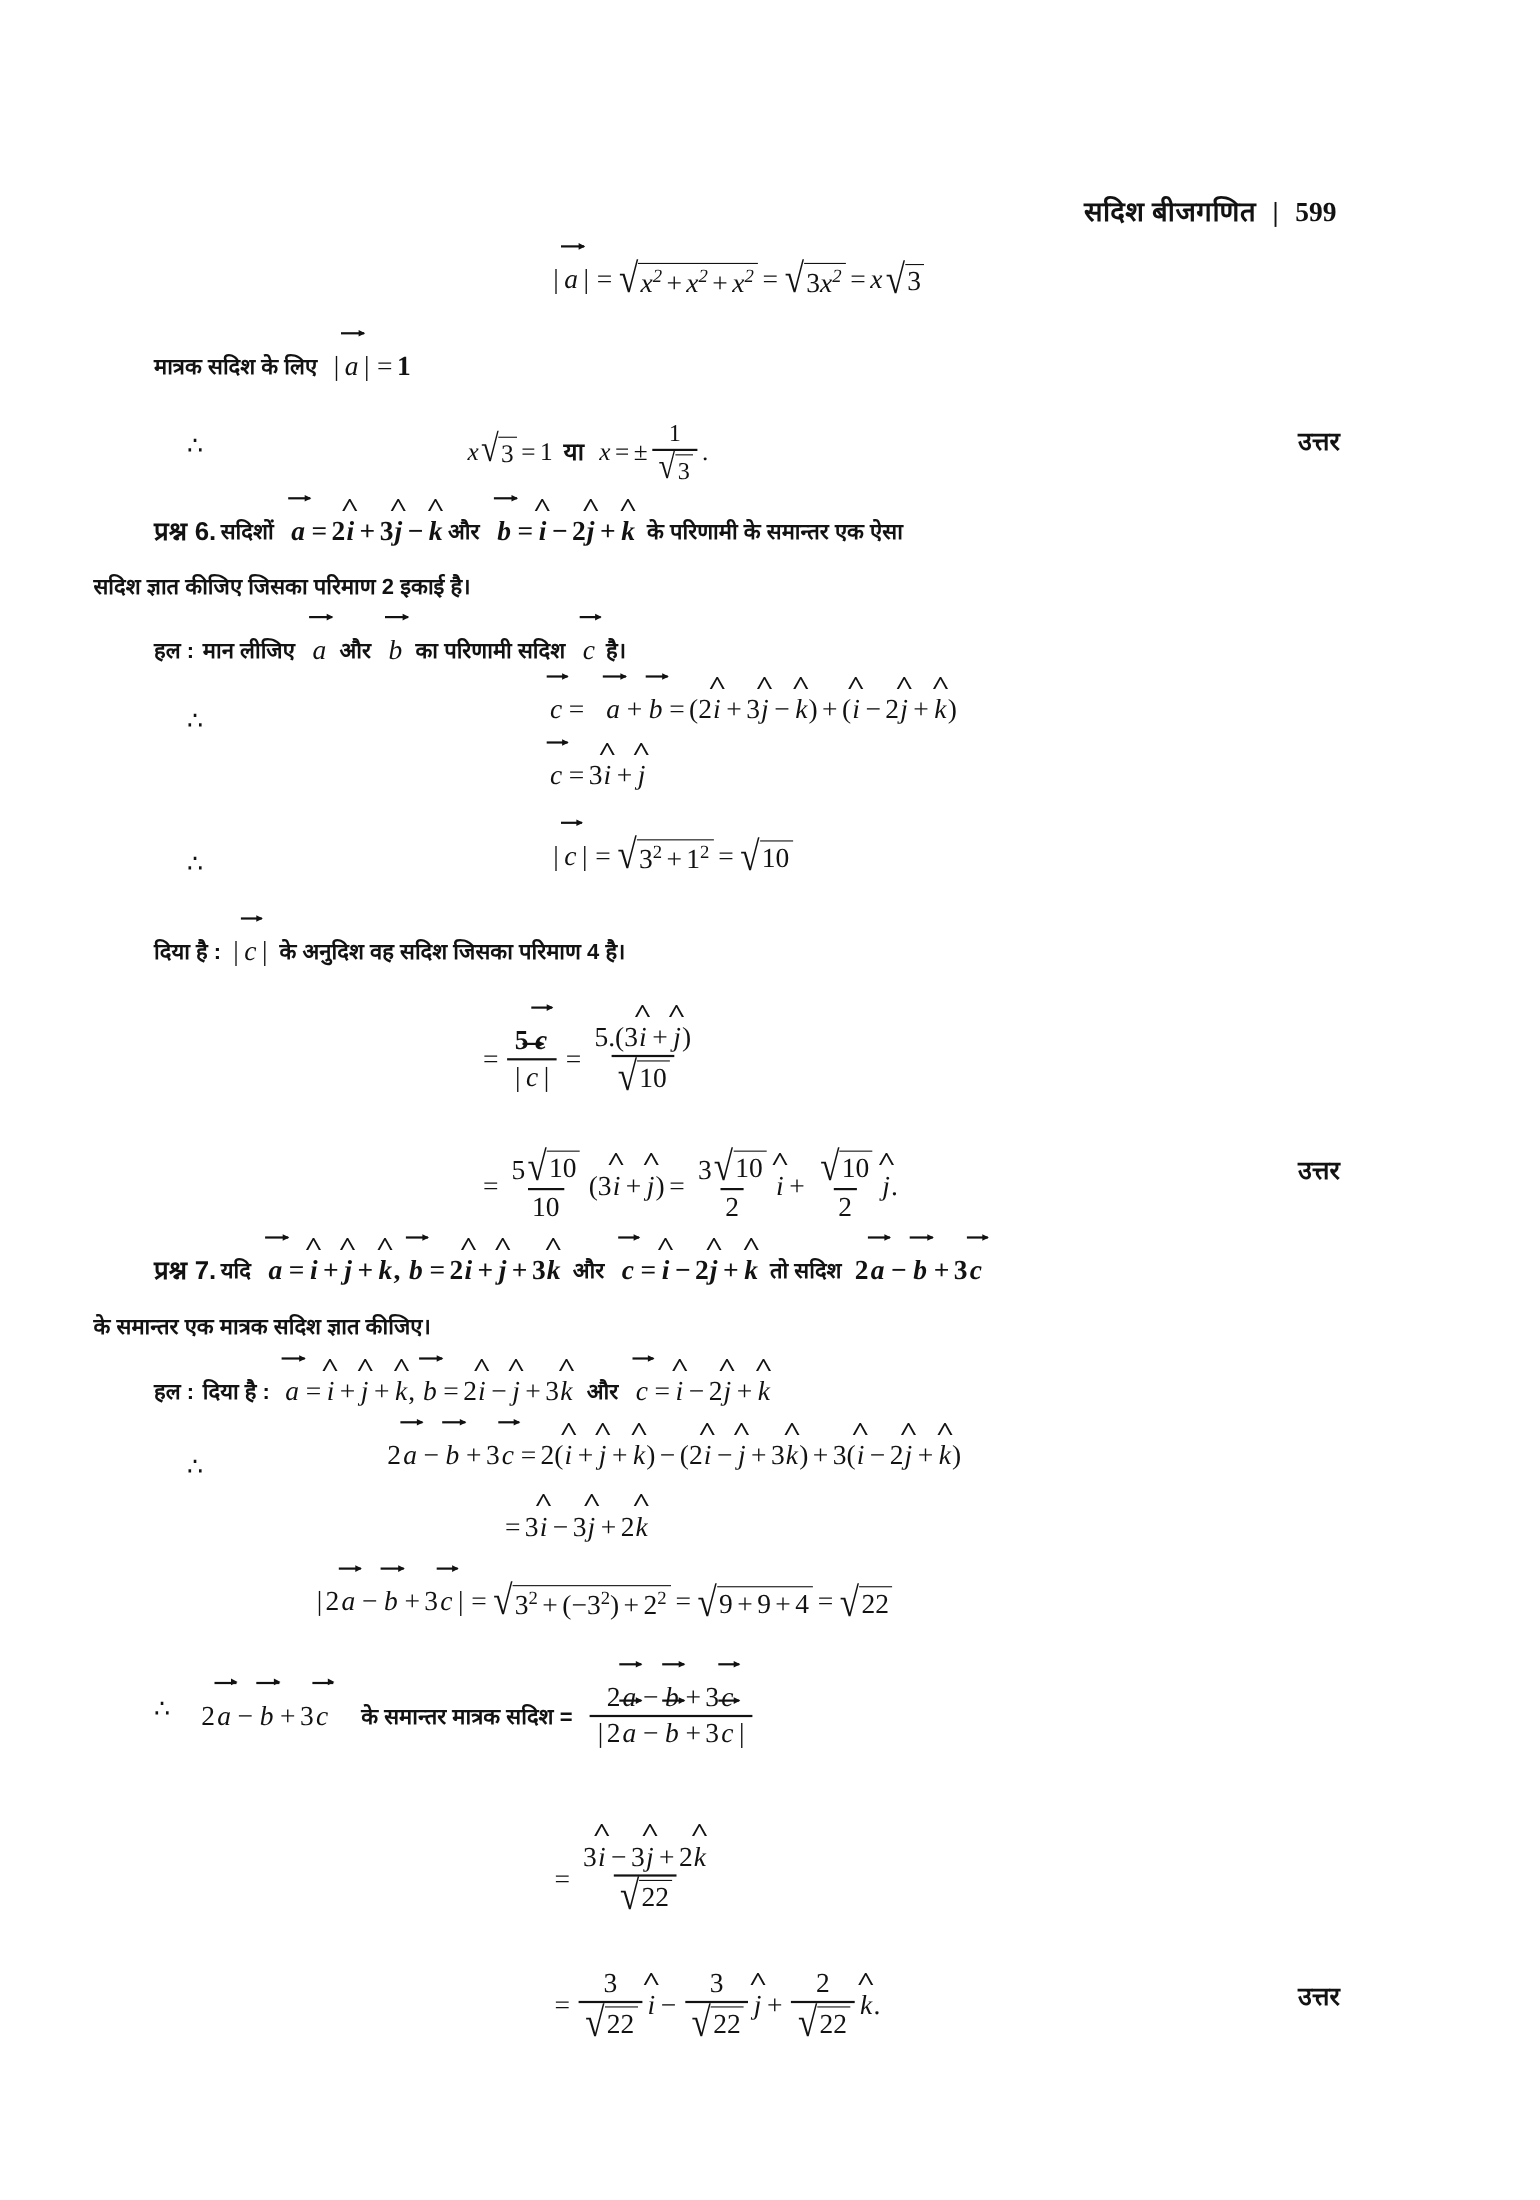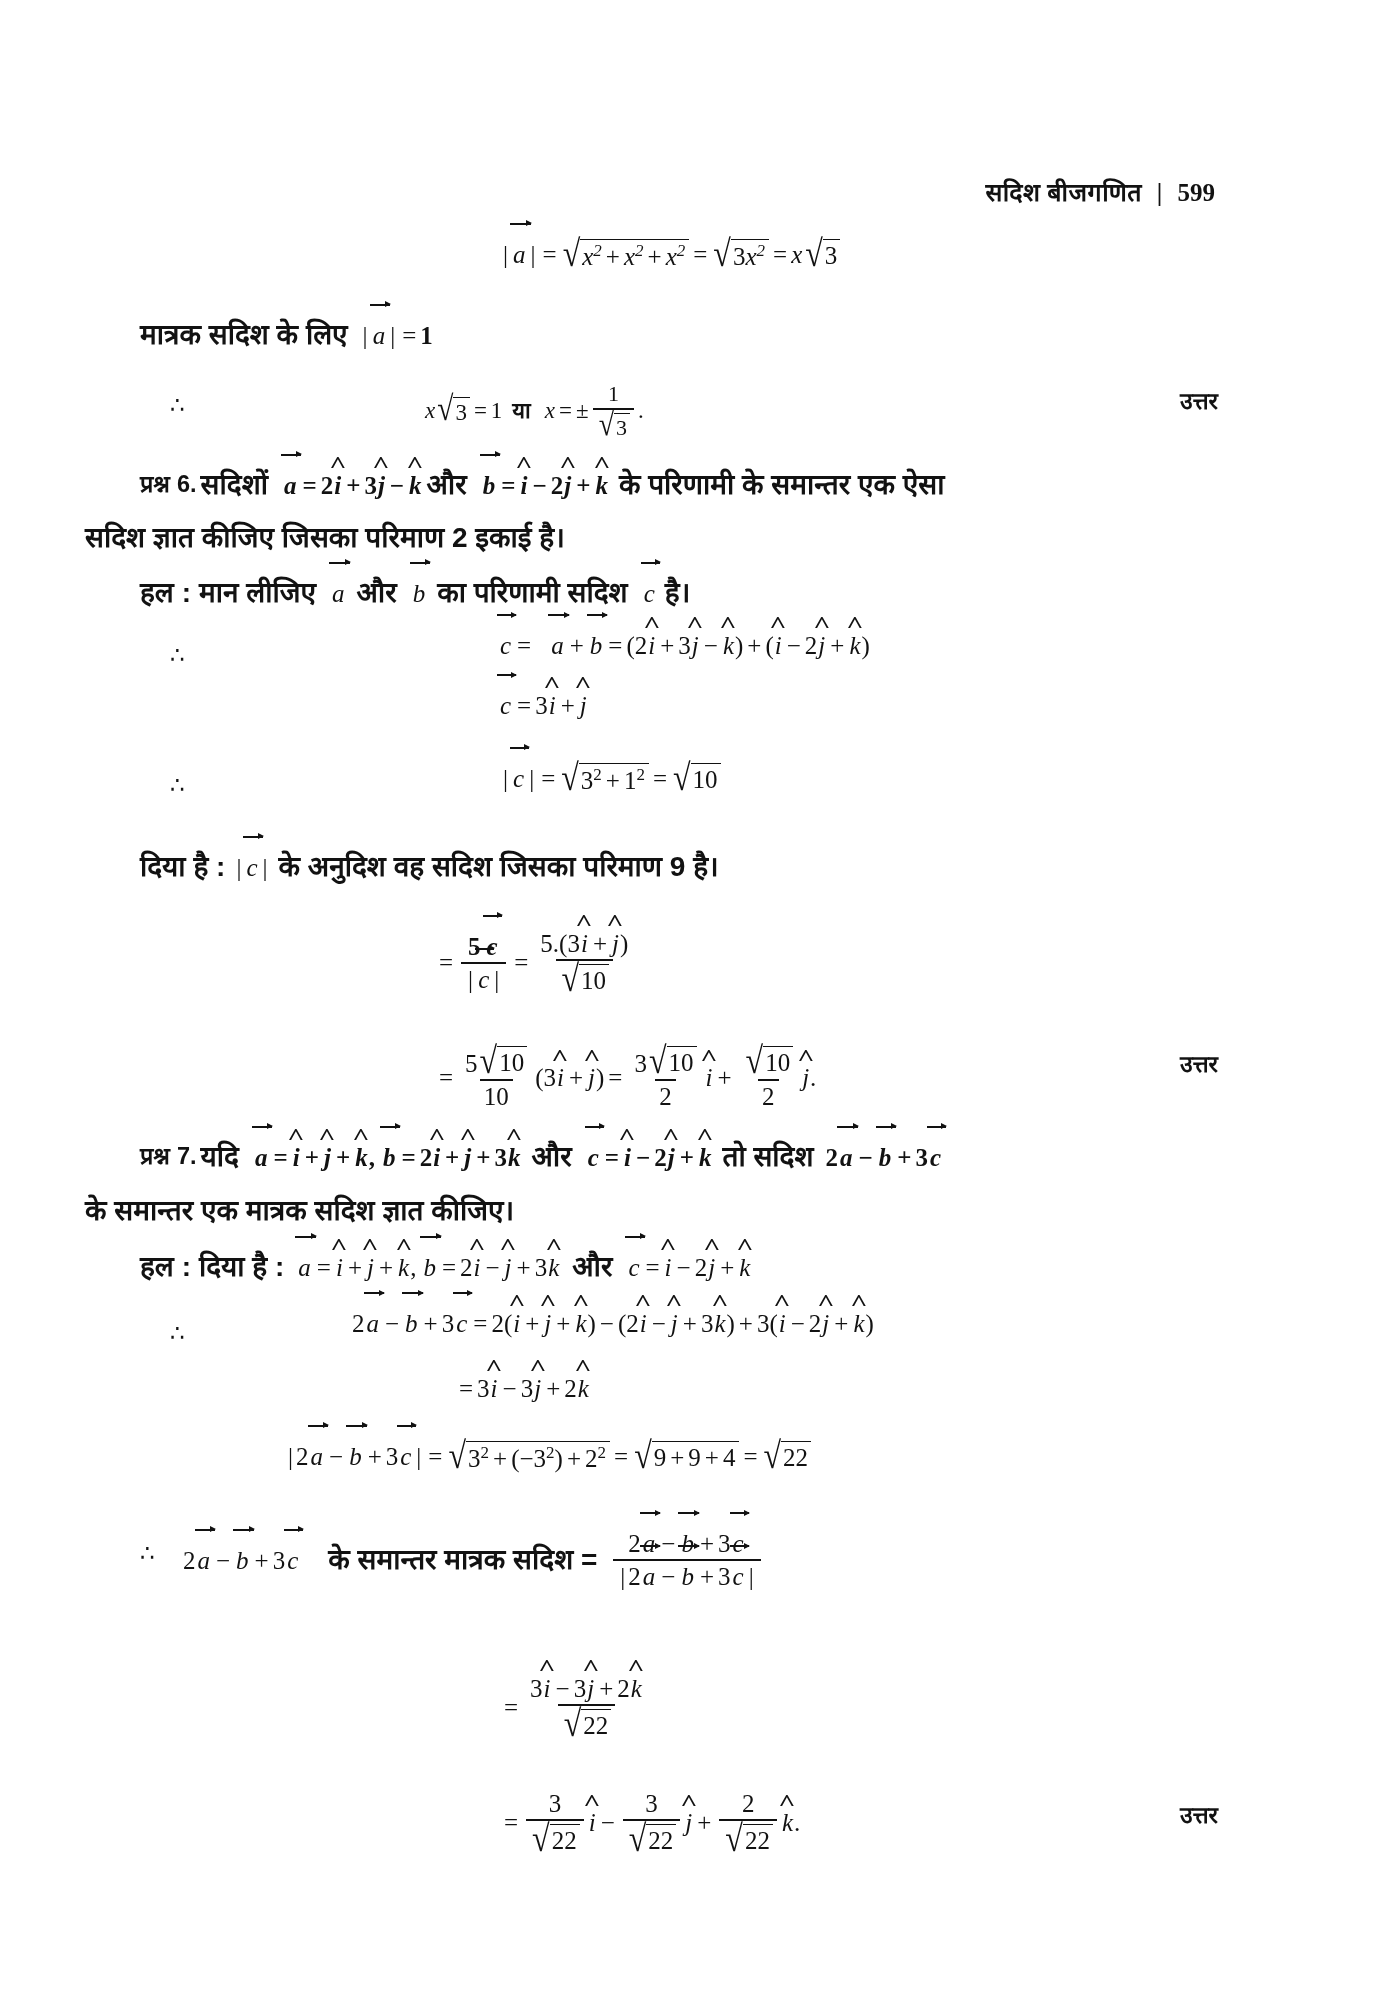--- a/index.html
+++ b/index.html
@@ -39,21 +39,21 @@
   .row {
     position: absolute;
     display: flex;
     align-items: center;
     white-space: nowrap;
     line-height: 1.1;
   }
   .hindi {
     font-family: "Liberation Sans", "DejaVu Sans", sans-serif;
     font-weight: bold;
-    font-size: 28px;
+    font-size: 20px;
   }
   .q-label {
     font-family: "Liberation Sans", "DejaVu Sans", sans-serif;
     font-weight: bold;
     font-size: 23.5px;
   }
   .ans {
     position: absolute;
     right: 182px;
     font-family: "Liberation Sans", "DejaVu Sans", sans-serif;
@@ -328,21 +328,21 @@
     </span>
   </div>
 
   <div class="row" style="top:852px; left:140px;">
     <span class="hindi" style="white-space:nowrap;">दिया है :</span>
     <span class="m" style="margin-left:8px;">
         <span class="bar-abs">|</span>
         <span class="vec">c</span>
         <span class="bar-abs">|</span>
       </span>
-    <span class="hindi" style="margin-left:8px;">के अनुदिश वह सदिश जिसका परिमाण 9 है।</span>
+    <span class="hindi" style="margin-left:8px;">के अनुदिश वह सदिश जिसका परिमाण 4 है।</span>
   </div>
 
   <div class="row" style="top:930px; left:435px;">
     <span class="m">
       <span class="op">=</span>
       <span class="frac">
         <span class="num"><span style="font-style:normal;font-weight:bold;">5</span><span class="vec bold" style="margin-left:4px;">c</span></span>
         <span class="den"><span class="bar-abs">|</span><span class="vec">c</span><span class="bar-abs">|</span></span>
       </span>
       <span class="op">=</span>

